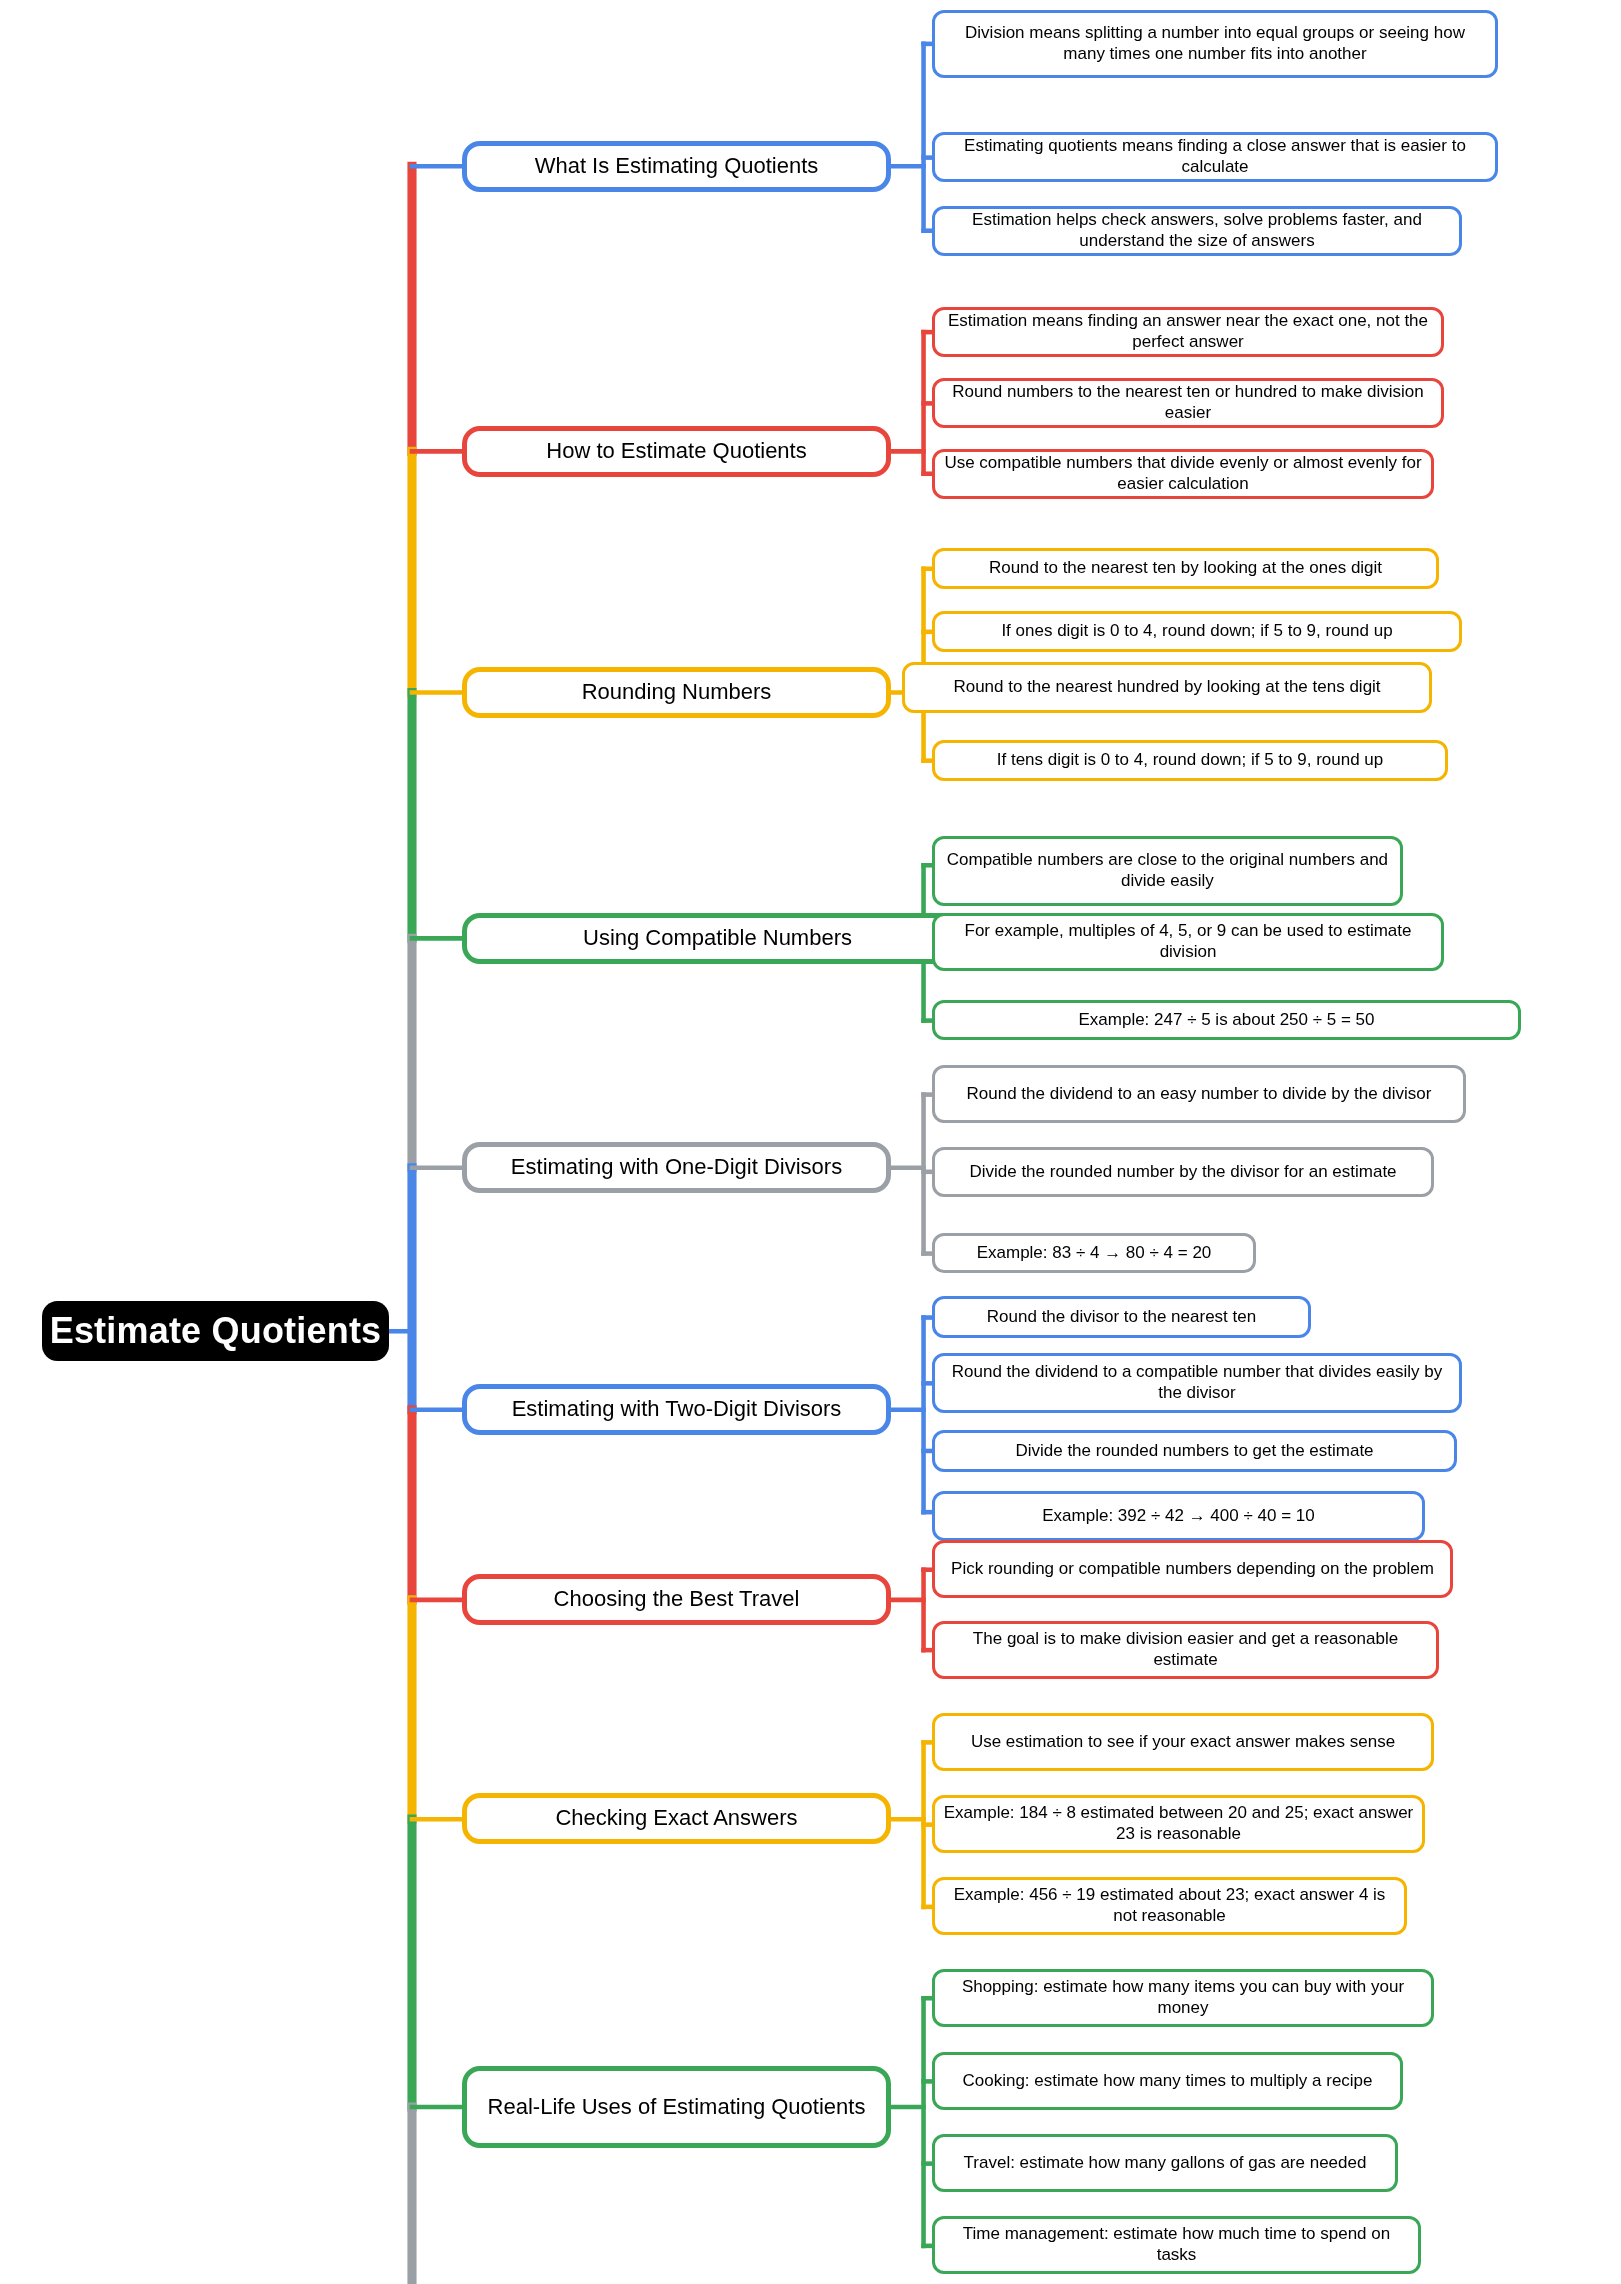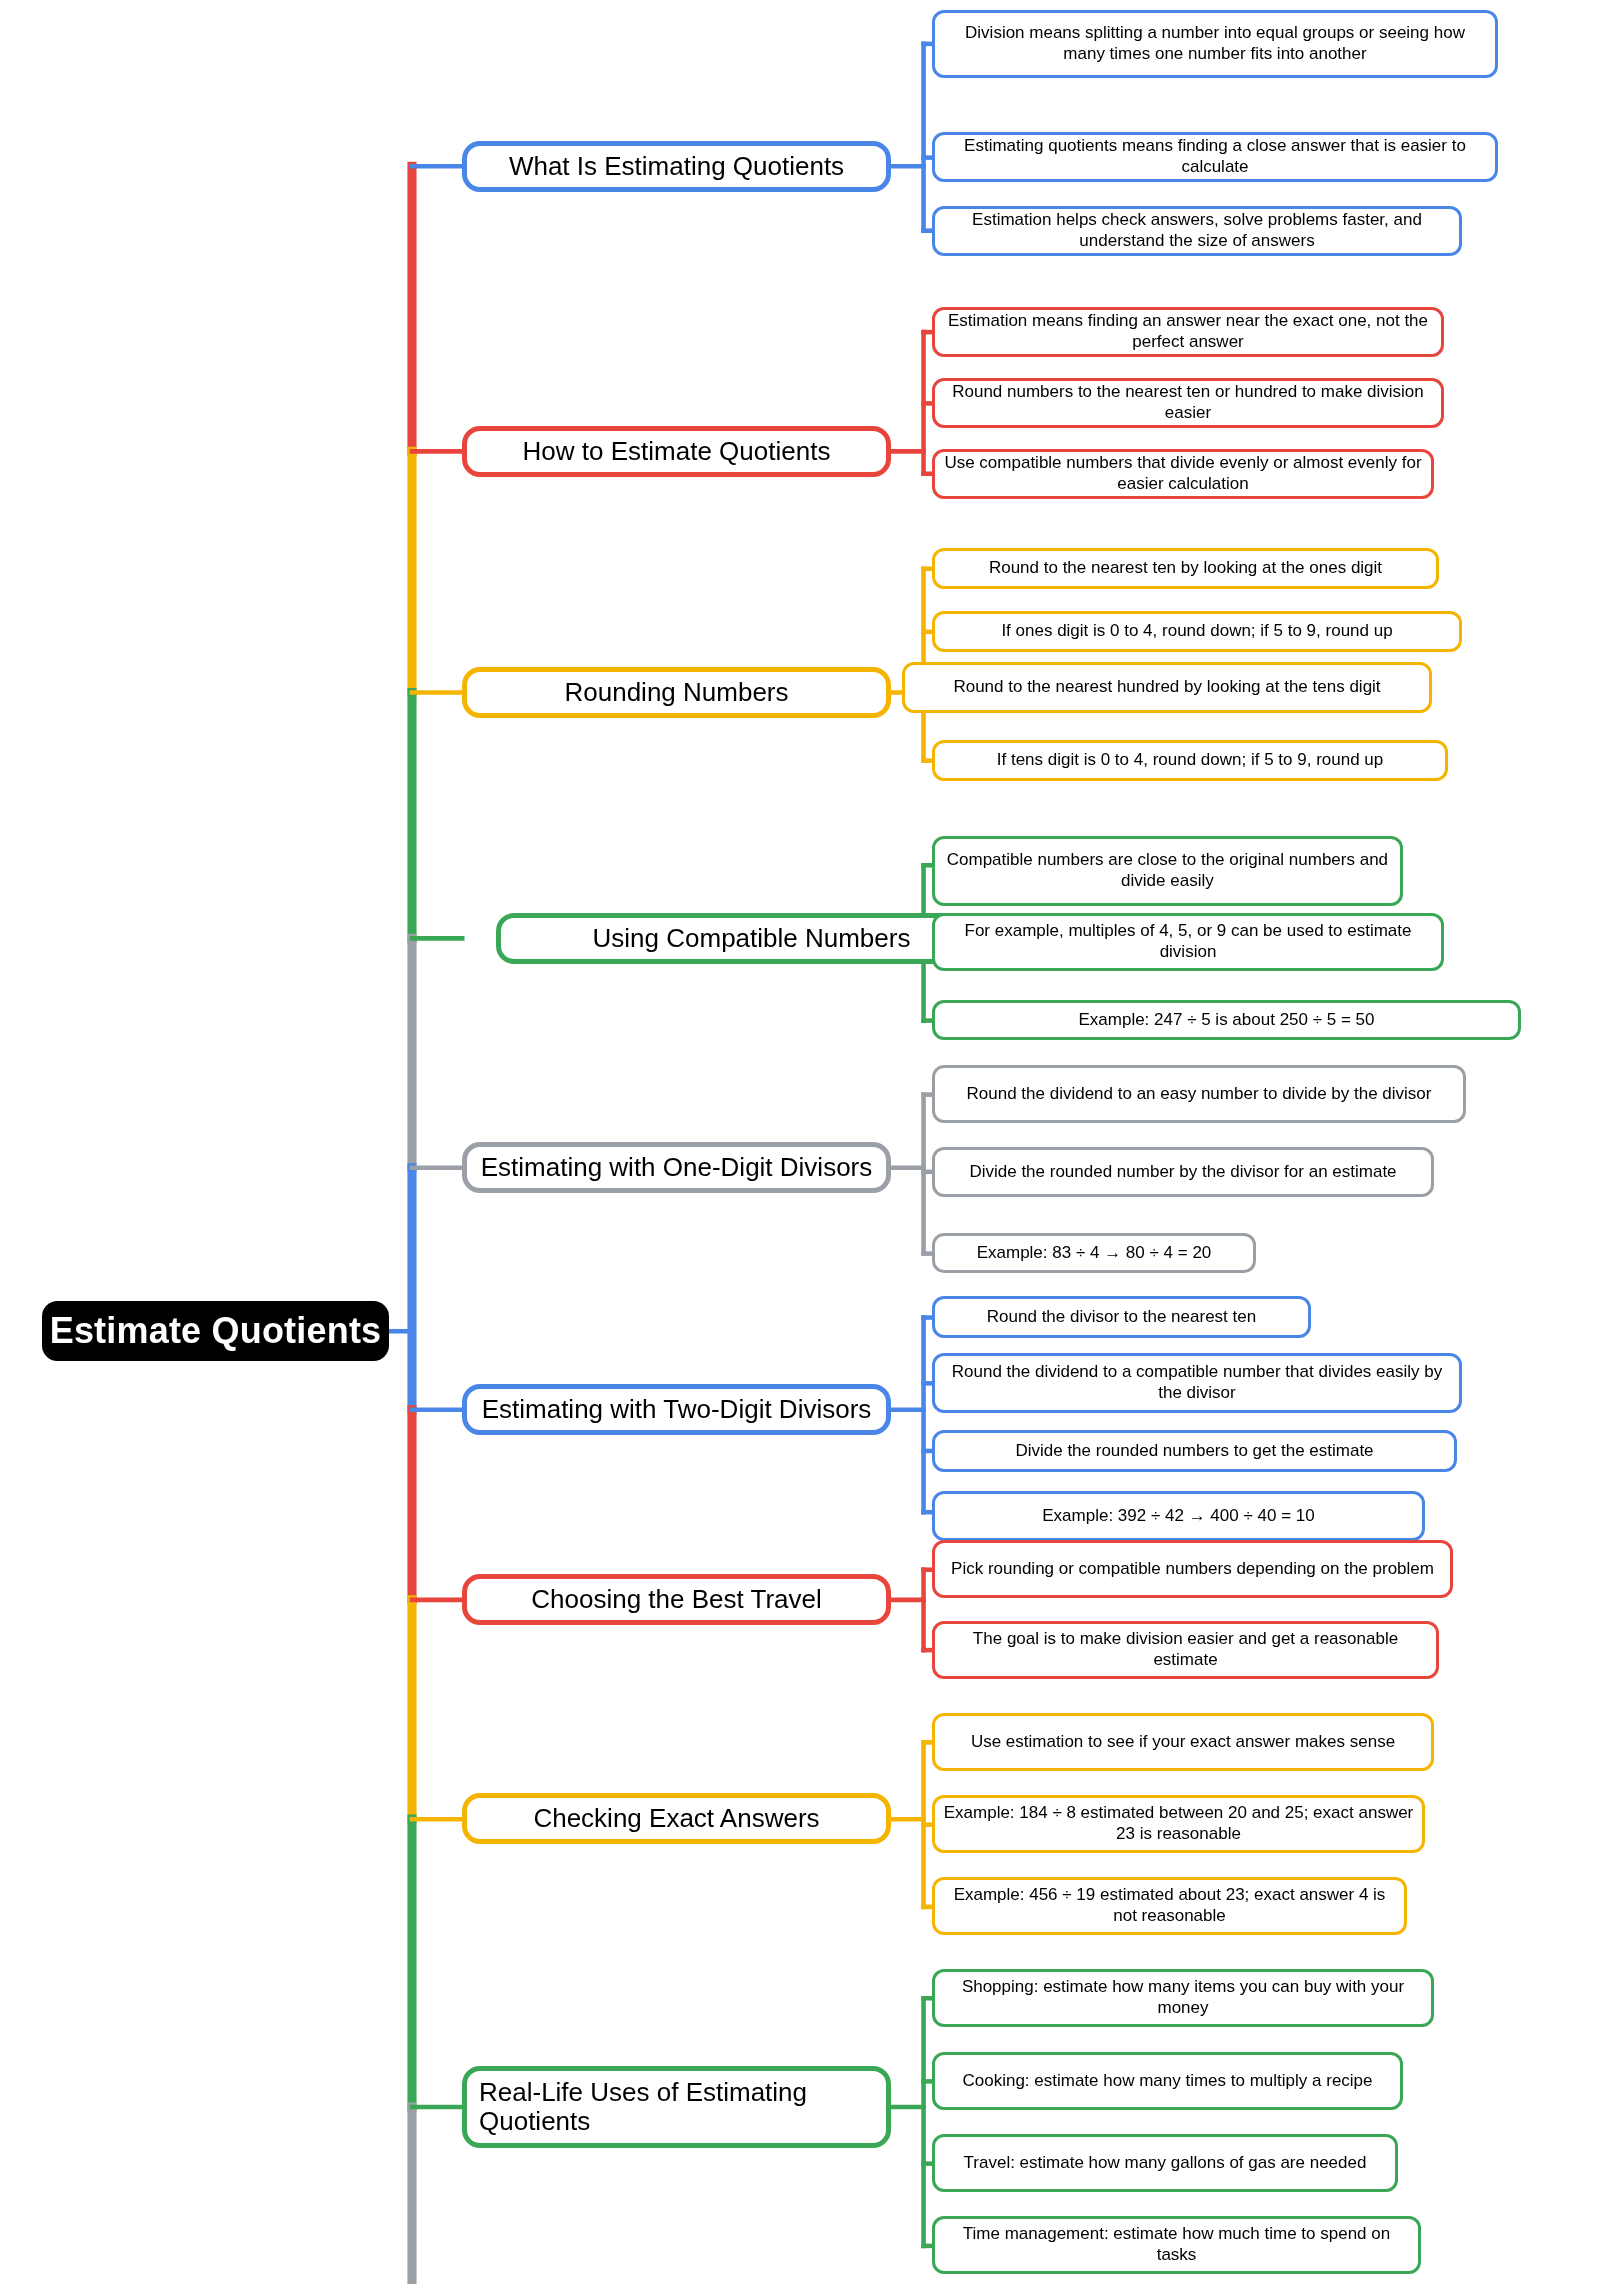--- a/index.html
+++ b/index.html
@@ -42,21 +42,21 @@
     position:absolute;
     background:#ffffff;
     border-style:solid;
     border-width:5px;
     border-radius:18px;
     box-sizing:border-box;
     display:flex;
     align-items:center;
     justify-content:center;
     text-align:left;
-    font-size:26px;
+    font-size:22px;
     line-height:1.12;
     padding:3.7px 12px;
     color:#000;
   }
 
   
   .leaf{
     position:absolute;
     background:#ffffff;
     border-style:solid;
@@ -192,21 +192,21 @@
     </div>
     <div class="leaf" style="left: 932px; top: 611px; width: 530px; height: 41px; border-color: rgb(245, 180, 0);">
       <span>If ones digit is 0 to 4, round down; if 5 to 9, round up</span>
     </div>
     <div class="leaf" style="left: 902px; top: 662px; width: 530px; height: 51px; border-color: rgb(245, 180, 0);">
       <span>Round to the nearest hundred by looking at the tens digit</span>
     </div>
     <div class="leaf" style="left: 932px; top: 740px; width: 516px; height: 41px; border-color: rgb(245, 180, 0);">
       <span>If tens digit is 0 to 4, round down; if 5 to 9, round up</span>
     </div>
-    <div class="branch" style="left: 462px; top: 913px; width: 511px; height: 51px; border-color: rgb(58, 167, 87); margin-left: 34px;">
+    <div class="branch" style="left: 462px; top: 913px; width: 511px; height: 51px; border-color: rgb(58, 167, 87);">
       <span>Using Compatible Numbers</span>
     </div>
     <div class="leaf" style="left: 932px; top: 836px; width: 471px; height: 70px; border-color: rgb(58, 167, 87); padding-left: 8px;">
       <span>Compatible numbers are close to the original numbers and divide easily</span>
     </div>
     <div class="leaf" style="left: 932px; top: 913px; width: 512px; height: 58px; border-color: rgb(58, 167, 87);">
       <span>For example, multiples of 4, 5, or 9 can be used to estimate division</span>
     </div>
     <div class="leaf" style="left: 932px; top: 1000px; width: 589px; height: 40px; border-color: rgb(58, 167, 87);">
       <span>Example: 247 ÷ 5 is about 250 ÷ 5 = 50</span>

